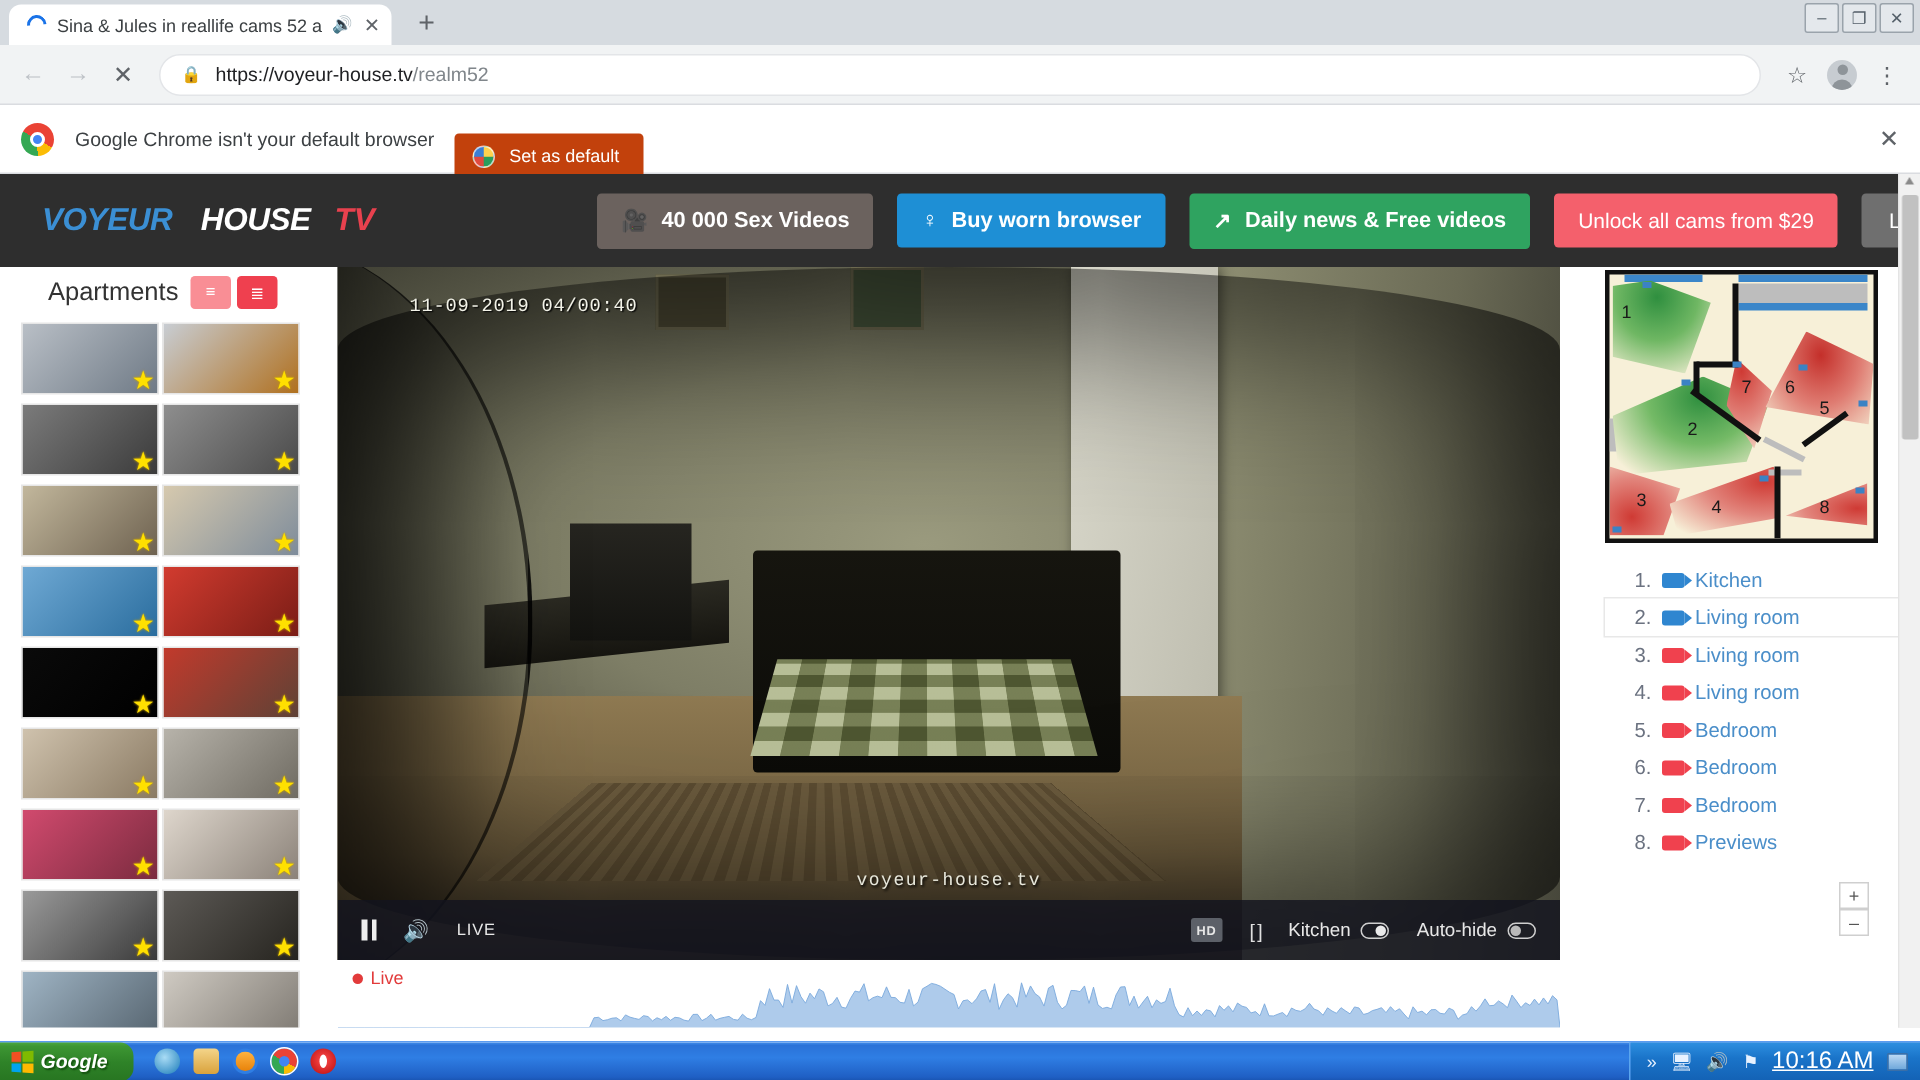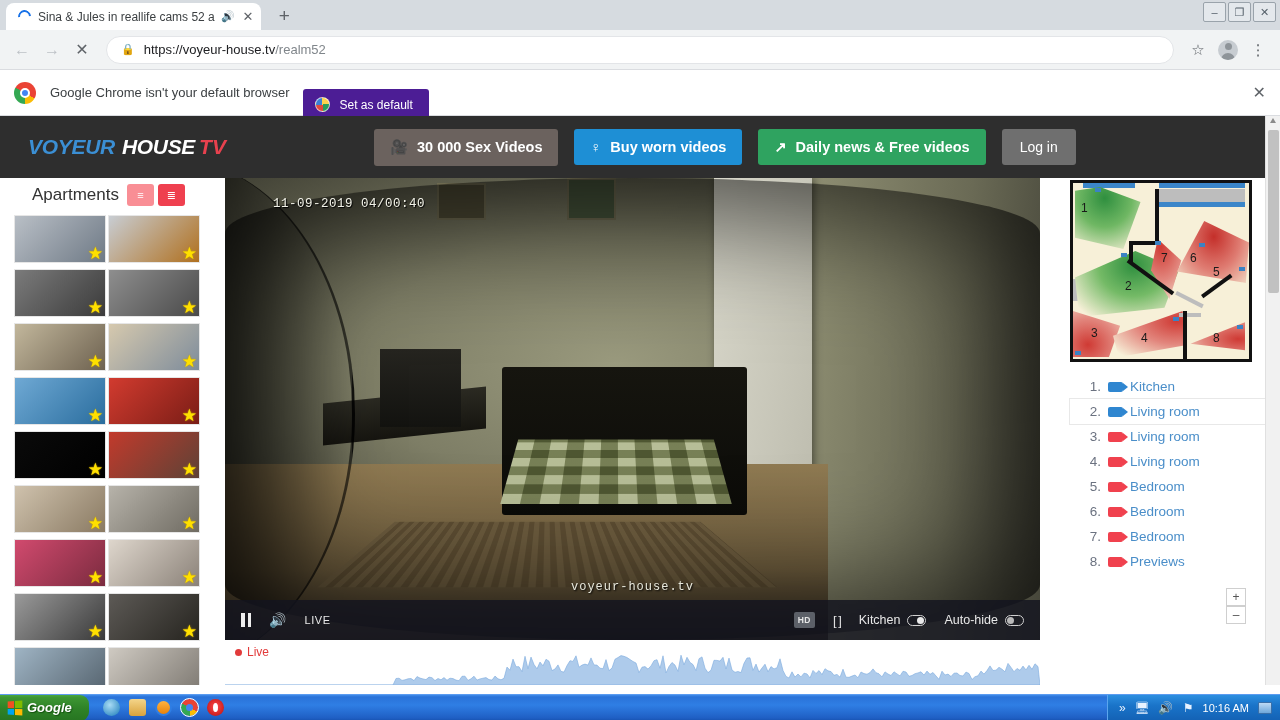--- a/index.html
+++ b/index.html
@@ -82,39 +82,39 @@
     display: flex; align-items: center; padding: 0 14px; gap: 14px;
   }
   .chrome-logo {
     width: 22px; height: 22px; border-radius: 50%;
     background: conic-gradient(#ea4335 0 33%, #fbbc05 33% 50%, #34a853 50% 83%, #ea4335 83% 100%);
     position: relative; flex: 0 0 22px;
   }
   .chrome-logo::after { content:""; position:absolute; inset:6px; border-radius:50%; background:#4285f4; border:2px solid #fff; }
   .infobar-text { font-size: 13px; color: #3c4043; }
   .set-default-btn {
-    background: #4c1d95; color: #fff; font-size: 12px;
+    background: #c2410c; color: #fff; font-size: 12px;
     padding: 8px 16px 8px 12px; border-radius: 3px;
-    display: flex; align-items: center; gap: 9px; margin-top: 24px;
+    display: flex; gap: 9px; margin-top: 24px;
   }
   .shield-ic {
     width: 15px; height: 15px; border-radius: 50%;
     background: conic-gradient(#ffd24d 0 25%, #2a9d5c 25% 50%, #e04a3f 50% 75%, #3b7fd4 75% 100%);
     border: 1px solid #ffffffaa;
   }
   .infobar-close { margin-left: auto; font-size: 16px; color: #5f6368; }
 
   
   .page { position: relative; height: 569px; background: #fff; overflow: hidden; }
 
   .site-header {
     height: 62px; background: #2e2e2e;
     display: flex; align-items: center; padding: 0 28px; gap: 16px;
   }
-  .logo { display: flex; align-items: baseline; gap: 0; position: relative; text-align: center; }
+  .logo { display: flex; align-items: baseline; gap: 12px; position: relative; text-align: center; }
   .logo .w1 { font-size: 21px; font-style: italic; font-weight: bold; color: #3b8fd4; letter-spacing: -0.3px; }
   .logo .w2 { font-size: 21px; font-style: italic; font-weight: bold; color: #ffffff; letter-spacing: -0.3px; margin-left:7px;}
   .logo .w3 { font-size: 21px; font-style: italic; font-weight: bold; color: #e8414e; margin-left: 4px; position: relative; }
 
   .hbtn {
     display: flex; align-items: center; gap: 9px;
     font-size: 14.5px; font-weight: bold; color: #fff;
     padding: 10px 16px; border-radius: 3px; white-space: nowrap;
   }
   .hbtn.videos { background: #6b625e; margin-left: 132px; }
@@ -319,21 +319,21 @@
   .ql.chrome::after{content:"";position:absolute;inset:5px;border-radius:50%;background:#4285f4;}
   .ql.opera { background: radial-gradient(circle at 50% 45%, #ff4b4b, #b80d0d); border-radius:50%; position:relative;}
   .ql.opera::after{content:"";position:absolute;inset:4px 6px;border-radius:50%;background:#fff;}
   .tray {
     margin-left: auto; height: 26px; display: flex; align-items: center; gap: 9px;
     padding: 0 8px 0 11px;
     background: linear-gradient(180deg,#2d8fe0 0%,#1a74c9 40%,#1361b4 100%);
     border-left: 1px solid #5ba6ee; color: #fff; font-size: 11.5px;
   }
   .tray-ic { font-size: 12px; color: #e8f2ff; }
-  .tray-time { font-size: 11px; color: #fff; }
+  .tray-time { font-size: 16px; color: #fff; text-decoration: underline; }
   .tray-last { width: 14px; height: 12px; background: linear-gradient(180deg,#bcd9f5,#6ea7da); border:1px solid #3a6fa8; border-radius:1px;}
 </style>
 </head>
 <body>
 
 <div class="chrome-window">
 
   <div class="tabstrip">
     <div class="tab">
       <span class="tab-spinner"></span>
@@ -378,30 +378,31 @@
 
     <div class="site-header">
       <div class="logo">
         <span class="w1">VOYEUR</span>
         <span class="w2">HOUSE</span>
         <span class="w3">TV</span>
       </div>
 
       <div class="hbtn videos">
         <span>🎥</span>
-        <span>30 000 Sex Videos</span>
+        <span>40 000 Sex Videos</span>
       </div>
       <div class="hbtn panties">
         <span>♀</span>
-        <span>Buy worn videos</span>
+        <span>Buy worn browser</span>
       </div>
       <div class="hbtn news">
         <span>↗</span>
         <span>Daily news &amp; Free videos</span>
       </div>
+      <div class="hbtn unlock">Unlock all cams from $29</div>
       <div class="hbtn login">Log in</div>
     </div>
 
     <div class="body-row">
 
       <div class="sidebar">
         <div class="sb-head">
           <span class="sb-title">Apartments</span>
           <span class="vbtn a">≡</span>
           <span class="vbtn b">≣</span>

